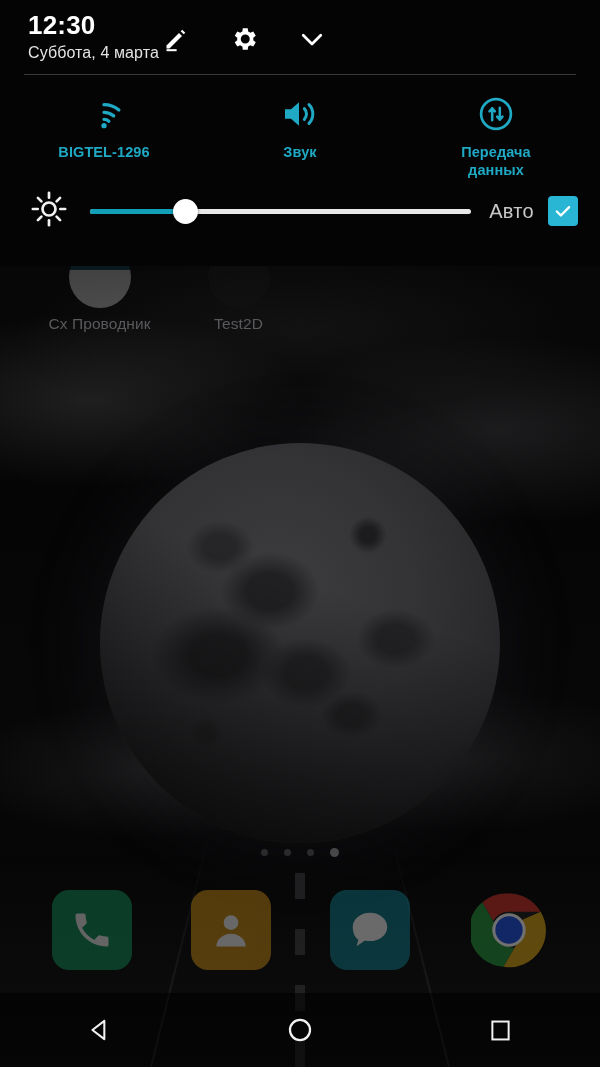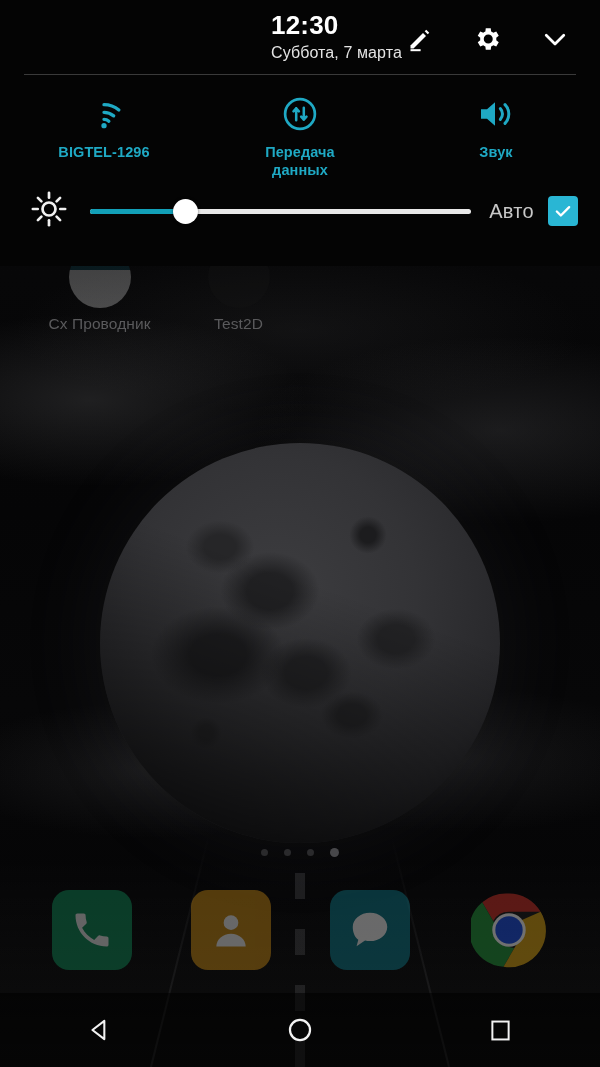--- a/index.html
+++ b/index.html
@@ -128,21 +128,21 @@
 
   
   #qs-panel {
     position:absolute; left:0; top:0; width:600px; height:266px;
     background:#040404;
     z-index:20;
   }
   #qs-header {
     position:relative; height:72px;
     padding:12px 24px 0 28px;
-    display:flex; align-items:flex-start; justify-content:flex-end;
+    display:flex; align-items:flex-start; justify-content:flex-start;
   }
   #clock-block { display:flex; flex-direction:column; }
   #clock-time {
     font-size:26px; font-weight:bold; color:#ffffff;
     line-height:1.05; letter-spacing:0.2px;
   }
   #clock-date {
     margin-top:5px; font-size:16px; color:#e4e4e4; letter-spacing:0.1px;
   }
   #header-actions { display:flex; align-items:center; gap:34px; padding-top:10px; padding-right:4px; }
@@ -261,21 +261,21 @@
         </svg>
       </div>
     </div>
   </div>
 
   <div id="qs-panel">
 
     <div id="qs-header">
       <div id="clock-block">
         <div id="clock-time">12:30</div>
-        <div id="clock-date">Суббота, 7 марта</div>
+        <div id="clock-date">Суббота, 4 марта</div>
       </div>
 
       <div id="header-actions">
         <div class="hdr-btn">
           <svg width="27" height="27" viewBox="0 0 24 24" aria-hidden="true">
             <path d="M4 17.3 15.1 6.2l2.7 2.7L6.7 20H4z" fill="#ffffff"></path>
             <path d="M16.6 4.7 18 3.3l2.7 2.7-1.4 1.4z" fill="#ffffff"></path>
             <rect x="4" y="20.6" width="9" height="1.8" fill="#ffffff"></rect>
           </svg>
         </div>
@@ -305,38 +305,38 @@
             <path d="M12 12.2c1.1 0 2.1.4 2.9 1.1" stroke="#1fa9c4" stroke-width="2" fill="none" stroke-linecap="round"></path>
             <circle cx="12" cy="16" r="1.6" fill="#1fa9c4"></circle>
           </svg>
         </div>
         <div class="tile-label">BIGTEL-1296</div>
       </div>
 
 
       <div class="tile active">
         <div class="tile-icon">
+          <svg width="40" height="34" viewBox="0 0 24 20" aria-hidden="true">
+            <path d="M3 7.2h3.6L11.4 3v14L6.6 12.8H3z" fill="#1fa9c4"></path>
+            <path d="M14.6 6.8a4.6 4.6 0 0 1 0 6.4" stroke="#1fa9c4" stroke-width="1.8" fill="none" stroke-linecap="round"></path>
+            <path d="M17.4 4.4a8 8 0 0 1 0 11.2" stroke="#1fa9c4" stroke-width="1.8" fill="none" stroke-linecap="round"></path>
+          </svg>
+        </div>
+        <div class="tile-label">Звук</div>
+      </div>
+
+      <div class="tile active">
+        <div class="tile-icon">
           <svg width="38" height="38" viewBox="0 0 24 24" aria-hidden="true">
             <circle cx="12" cy="12" r="9.4" stroke="#1fa9c4" stroke-width="1.7" fill="none"></circle>
             <path d="M9.6 16V8.4M9.6 8.4 7.9 10.3M9.6 8.4l1.7 1.9" stroke="#1fa9c4" stroke-width="1.6" fill="none" stroke-linecap="round" stroke-linejoin="round"></path>
             <path d="M14.4 8v7.6M14.4 15.6l1.7-1.9M14.4 15.6l-1.7-1.9" stroke="#1fa9c4" stroke-width="1.6" fill="none" stroke-linecap="round" stroke-linejoin="round"></path>
           </svg>
         </div>
         <div class="tile-label">Передача данных</div>
-      </div>
-
-      <div class="tile active">
-        <div class="tile-icon">
-          <svg width="40" height="34" viewBox="0 0 24 20" aria-hidden="true">
-            <path d="M3 7.2h3.6L11.4 3v14L6.6 12.8H3z" fill="#1fa9c4"></path>
-            <path d="M14.6 6.8a4.6 4.6 0 0 1 0 6.4" stroke="#1fa9c4" stroke-width="1.8" fill="none" stroke-linecap="round"></path>
-            <path d="M17.4 4.4a8 8 0 0 1 0 11.2" stroke="#1fa9c4" stroke-width="1.8" fill="none" stroke-linecap="round"></path>
-          </svg>
-        </div>
-        <div class="tile-label">Звук</div>
       </div>
 
     </div>
 
     <div id="brightness-row">
       <div>
         <svg width="38" height="38" viewBox="0 0 24 24" aria-hidden="true">
           <circle cx="12" cy="12" r="4.1" stroke="#f0f0f0" stroke-width="1.7" fill="none"></circle>
           <g stroke="#f0f0f0" stroke-width="1.7" stroke-linecap="round">
             <path d="M12 1.8v3.1"></path>

